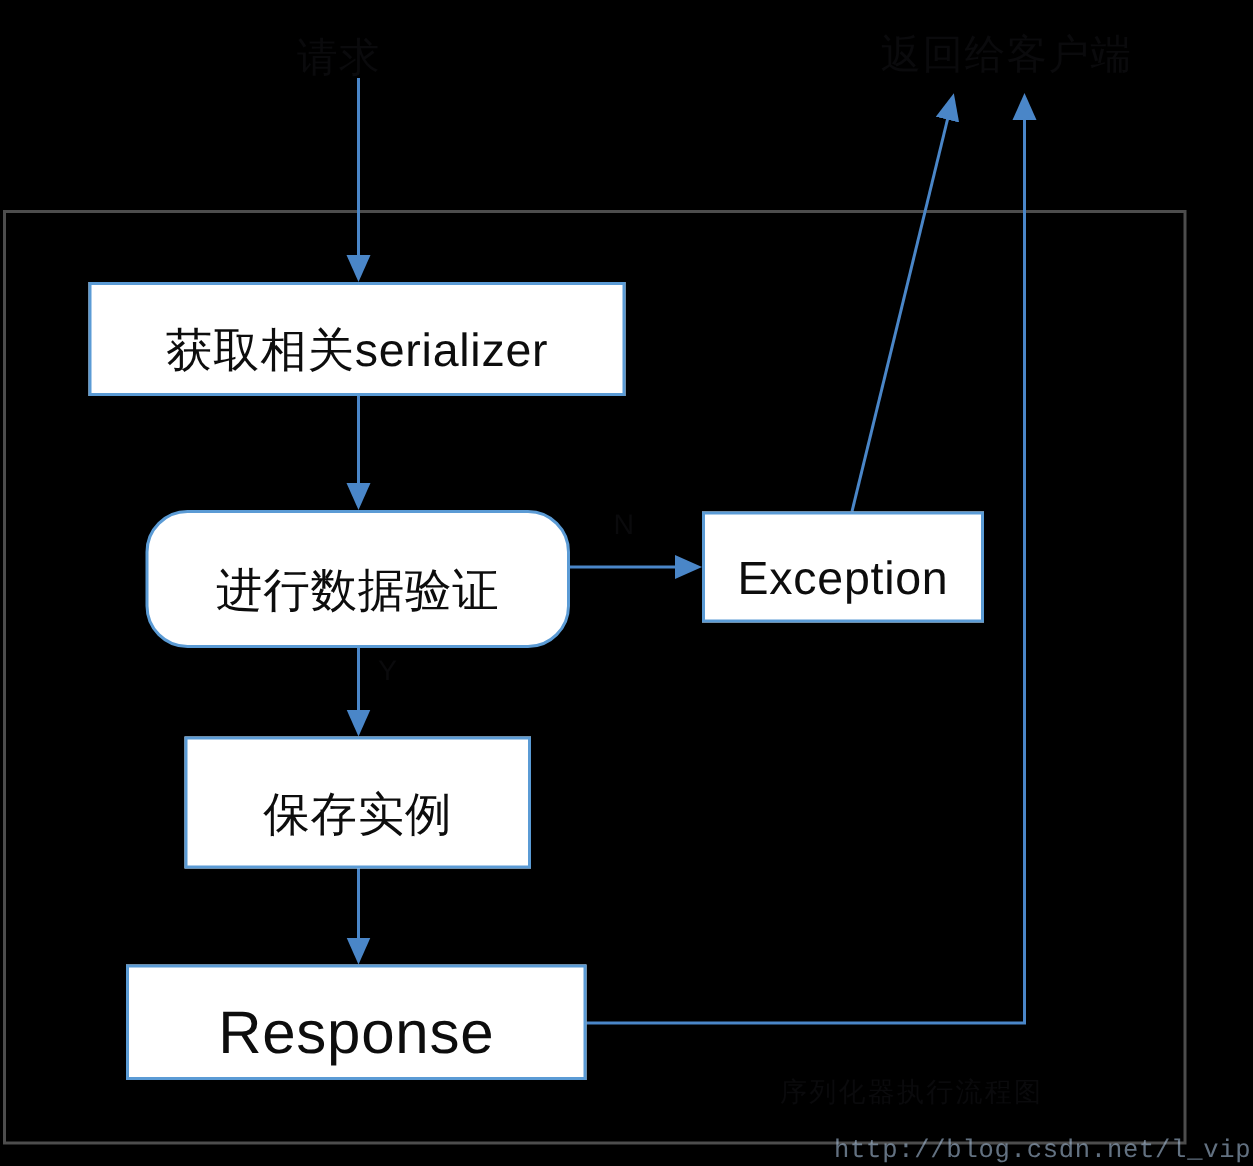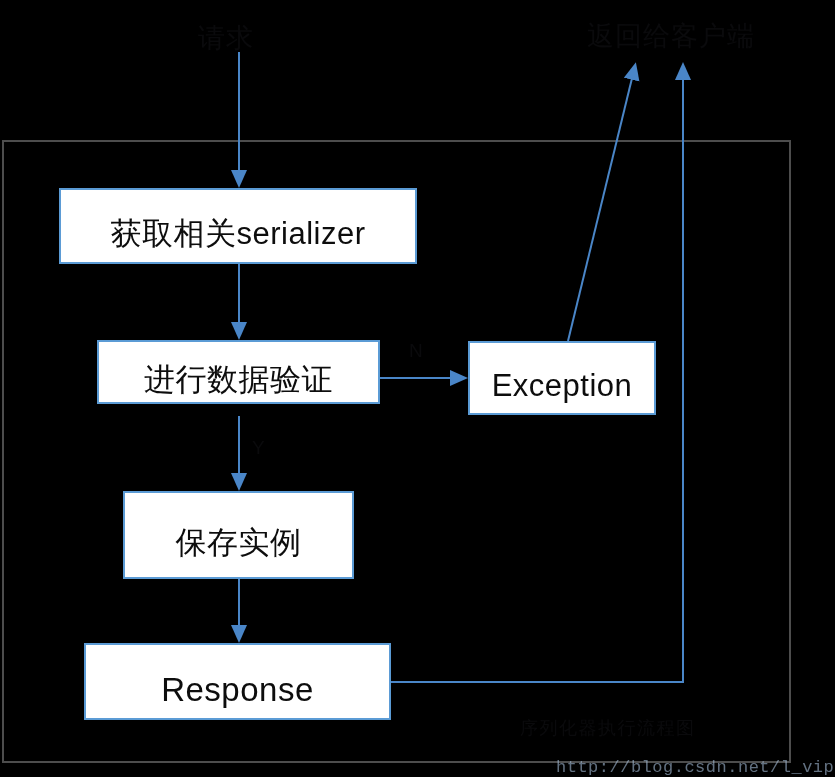--- a/index.html
+++ b/index.html
@@ -17,26 +17,26 @@
     box-sizing:border-box;
     display:flex;
     align-items:center;
     justify-content:center;
     color:#0d0d0d;
     letter-spacing:0.5px;
   }
   .node span{display:block;white-space:nowrap;margin-top:16px;}
   #node-serializer{left:59px;top:188px;width:358px;height:76px;}
   #node-serializer span{font-size:31px;}
-  #node-validate{left:97px;top:340px;width:283px;height:64px;}
+  #node-validate{left:97px;top:340px;width:283px;height:92px;border-radius:28px;}
   #node-validate span{font-size:31px;}
   #node-save{left:123px;top:491px;width:231px;height:88px;}
   #node-save span{font-size:31px;}
   #node-response{left:84px;top:643px;width:307px;height:77px;}
-  #node-response span{font-size:33px;}
+  #node-response span{font-size:40px;}
   #node-exception{left:468px;top:341px;width:188px;height:74px;}
   #node-exception span{font-size:31px;}
 
   .dark-label{
     position:absolute;
     color:#0a0a0c;
     font-size:27px;
     white-space:nowrap;
     letter-spacing:1px;
   }

